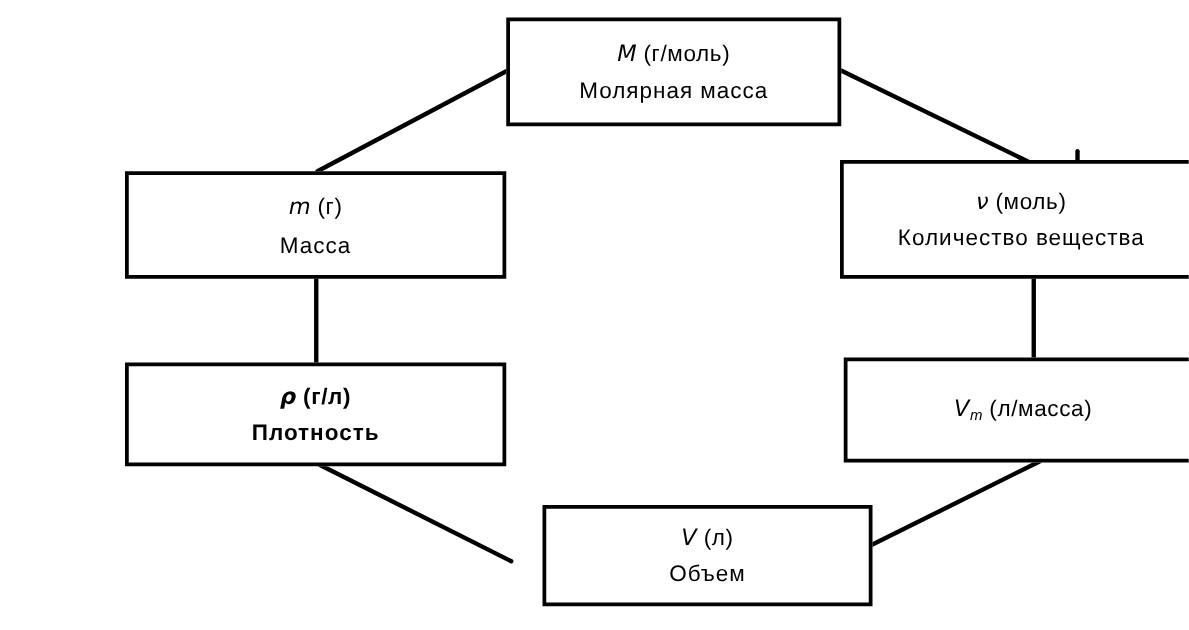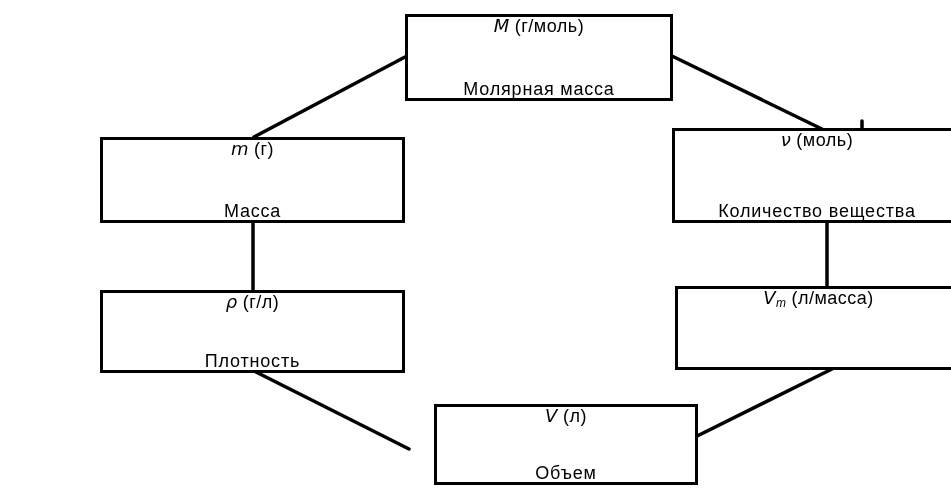--- a/index.html
+++ b/index.html
@@ -15,21 +15,21 @@
     font-family: "Liberation Sans", sans-serif;
   }
   .node {
     position: absolute;
     box-sizing: border-box;
     border: 3px solid #000000;
     background: #ffffff;
     display: flex;
     flex-direction: column;
     align-items: center;
-    justify-content: space-between;
+    justify-content: center;
     gap: 9px;
     color: #000000;
     z-index: 2;
   }
   .symbol-line {
     font-size: 18px;
     letter-spacing: 0.5px;
     white-space: nowrap;
     line-height: 1;
   }
@@ -48,21 +48,21 @@
   .node-label {
     font-size: 18px;
     letter-spacing: 0.8px;
     white-space: nowrap;
     line-height: 1;
   }
   
   #box-molar-mass   { left: 405px; top: 14px;  width: 268px; height: 87px; }
   #box-mass         { left: 100px; top: 137px; width: 305px; height: 86px; gap: 11px; }
   #box-amount       { left: 672px; top: 128px; width: 290px; height: 95px; }
-  #box-density      { left: 100px; top: 290px; width: 305px; height: 83px; }
+  #box-density      { left: 100px; top: 290px; width: 305px; height: 83px; font-weight: bold; }
   #box-molar-volume { left: 675px; top: 286px; width: 287px; height: 84px; }
   #box-volume       { left: 408px; top: 404px; width: 264px; height: 81px; margin-left: 26px; }
   #connectors {
     position: absolute;
     left: 0; top: 0;
     z-index: 1;
     pointer-events: none;
   }
   #connectors line {
     stroke: #000000;

